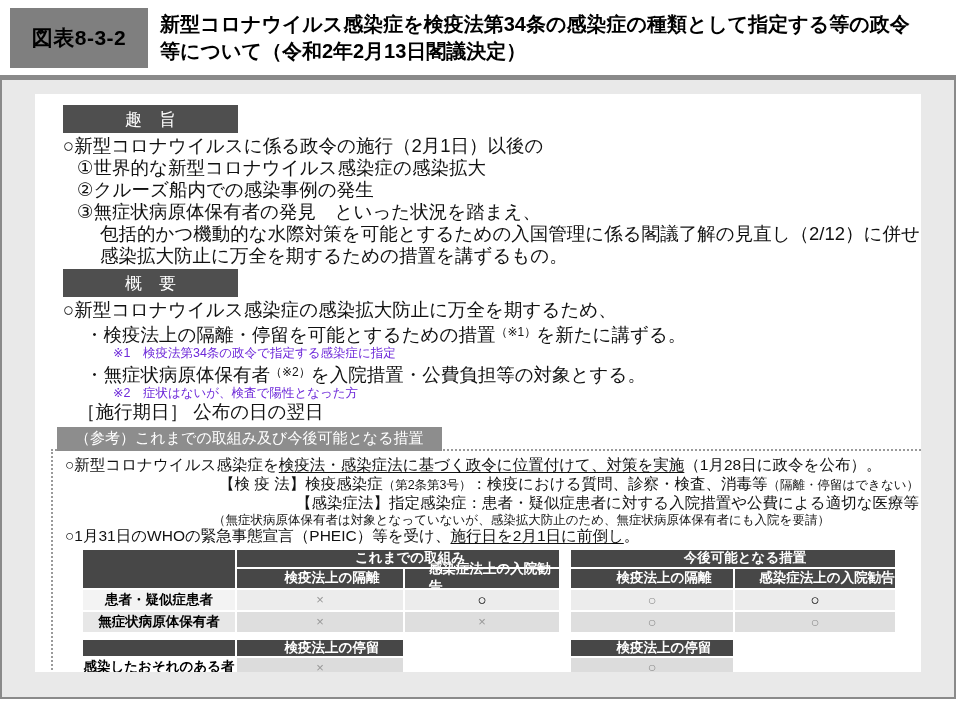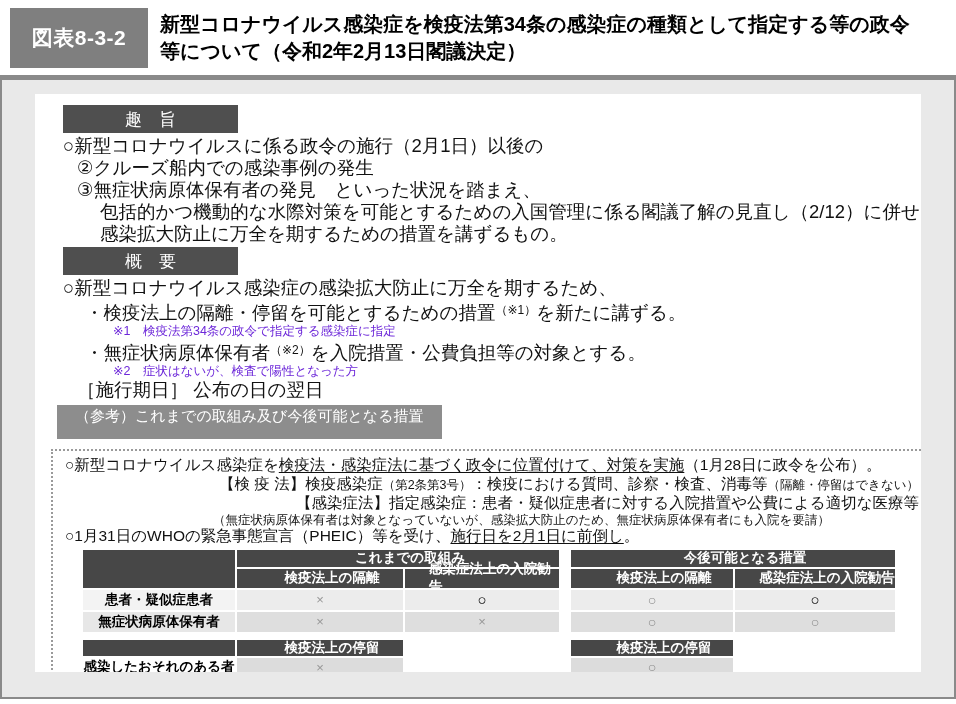--- a/index.html
+++ b/index.html
@@ -2,34 +2,34 @@
 <html><head>
 <meta charset="utf-8">
 <style>
   * { margin:0; padding:0; box-sizing:border-box; }
   html,body { background:#fff; }
   body { font-family:"Liberation Sans","DejaVu Sans",sans-serif; color:#111; }
   .page { position:relative; width:956px; height:704px; background:#fff; overflow:hidden; }
 
   
   .fig-header { display:flex; align-items:stretch; margin:8px 8px 0 10px; height:60px; }
-  .fig-label { width:138px; background:#7f7f7f; color:#ffffff; font-weight:bold; font-size:21px;
+  .fig-label { width:138px; background:#7f7f7f; color:#000000; font-weight:bold; font-size:21px;
                display:flex; align-items:center; justify-content:center; letter-spacing:0.5px; flex:none; }
   .fig-title { padding:3px 0 0 12px; font-weight:bold; font-size:20px; line-height:27px; color:#000; }
 
   
   .outer { margin:7px 0 0 0; width:956px; height:624px; background:#e9e9e9;
            border:2px solid #8a8a8a; border-top:5px solid #8a8a8a; }
   .inner { margin:14px 33px 0 33px; height:578px; background:#fff; padding:9px 14px 6px 14px; overflow:hidden; }
 
   
   .sec-head { width:175px; height:28px; background:#4f4f4f; color:#fff; font-size:17px;
               display:flex; align-items:center; justify-content:center; margin:2px 0 2px 14px; }
   .ref-head { display:inline-block; background:#8d8d8d; color:#fff; font-size:15px;
-              padding:2px 18px 13px 18px; margin:4px 0 12px 8px; position:relative; z-index:2; }
+              padding:2px 18px 3px 18px; margin:4px 0 0 8px; position:relative; z-index:2; }
 
   
   .txt  { font-size:18.5px; line-height:22px; color:#111; margin-left:14px; white-space:nowrap; }
   .ind1 { margin-left:28px; }
   .ind2 { margin-left:51px; }
   .bullet { margin-left:36px; line-height:23px; }
   .note { font-size:12.5px; line-height:15px; margin-left:64px; color:#6d28d9; white-space:nowrap; }
   .sup  { font-size:12px; vertical-align:5px; }
 
   
@@ -68,20 +68,21 @@
       <div>等について（令和2年2月13日閣議決定）</div>
     </div>
   </div>
 
   <div class="outer">
     <div class="inner">
 
       
       <div class="sec-head">趣　旨</div>
       <div class="txt">○新型コロナウイルスに係る政令の施行（2月1日）以後の</div>
+      <div class="txt ind1">①世界的な新型コロナウイルス感染症の感染拡大</div>
       <div class="txt ind1">②クルーズ船内での感染事例の発生</div>
       <div class="txt ind1">③無症状病原体保有者の発見　といった状況を踏まえ、</div>
       <div class="txt ind2">包括的かつ機動的な水際対策を可能とするための入国管理に係る閣議了解の見直し（2/12）に併せ</div>
       <div class="txt ind2">感染拡大防止に万全を期するための措置を講ずるもの。</div>
 
       
       <div class="sec-head">概　要</div>
       <div class="txt">○新型コロナウイルス感染症の感染拡大防止に万全を期するため、</div>
       <div class="txt bullet"><span>・検疫法上の隔離・停留を可能とするための措置</span><span class="sup">（※1）</span><span>を新たに講ずる。</span></div>
       <div class="note">※1　検疫法第34条の政令で指定する感染症に指定</div>

